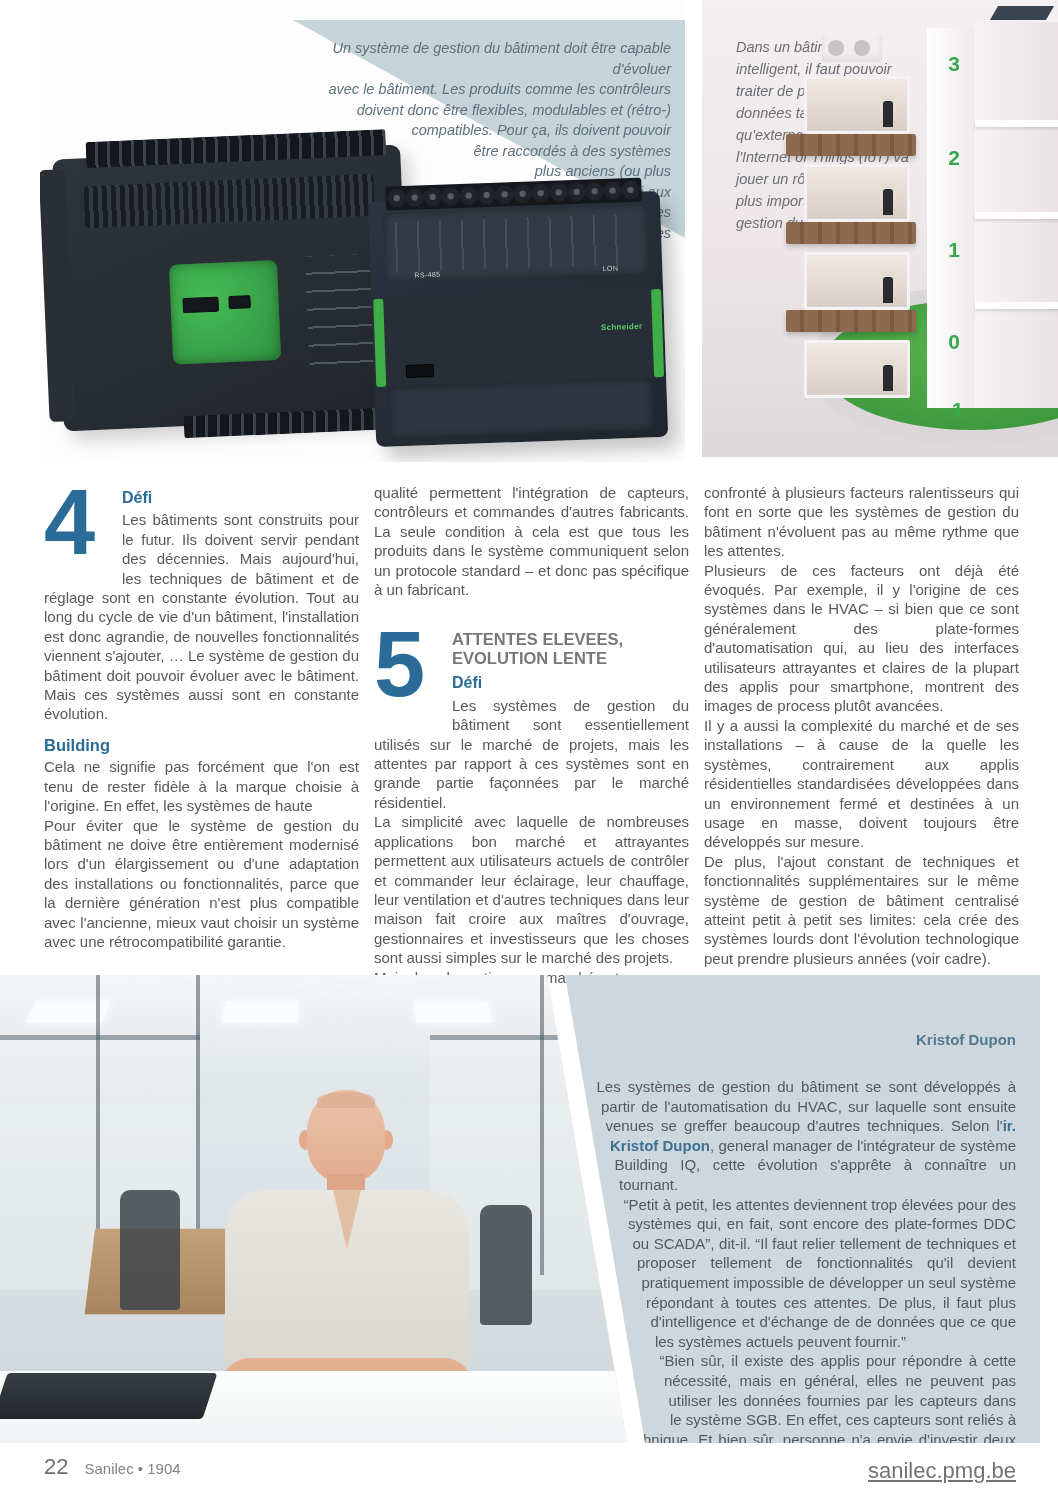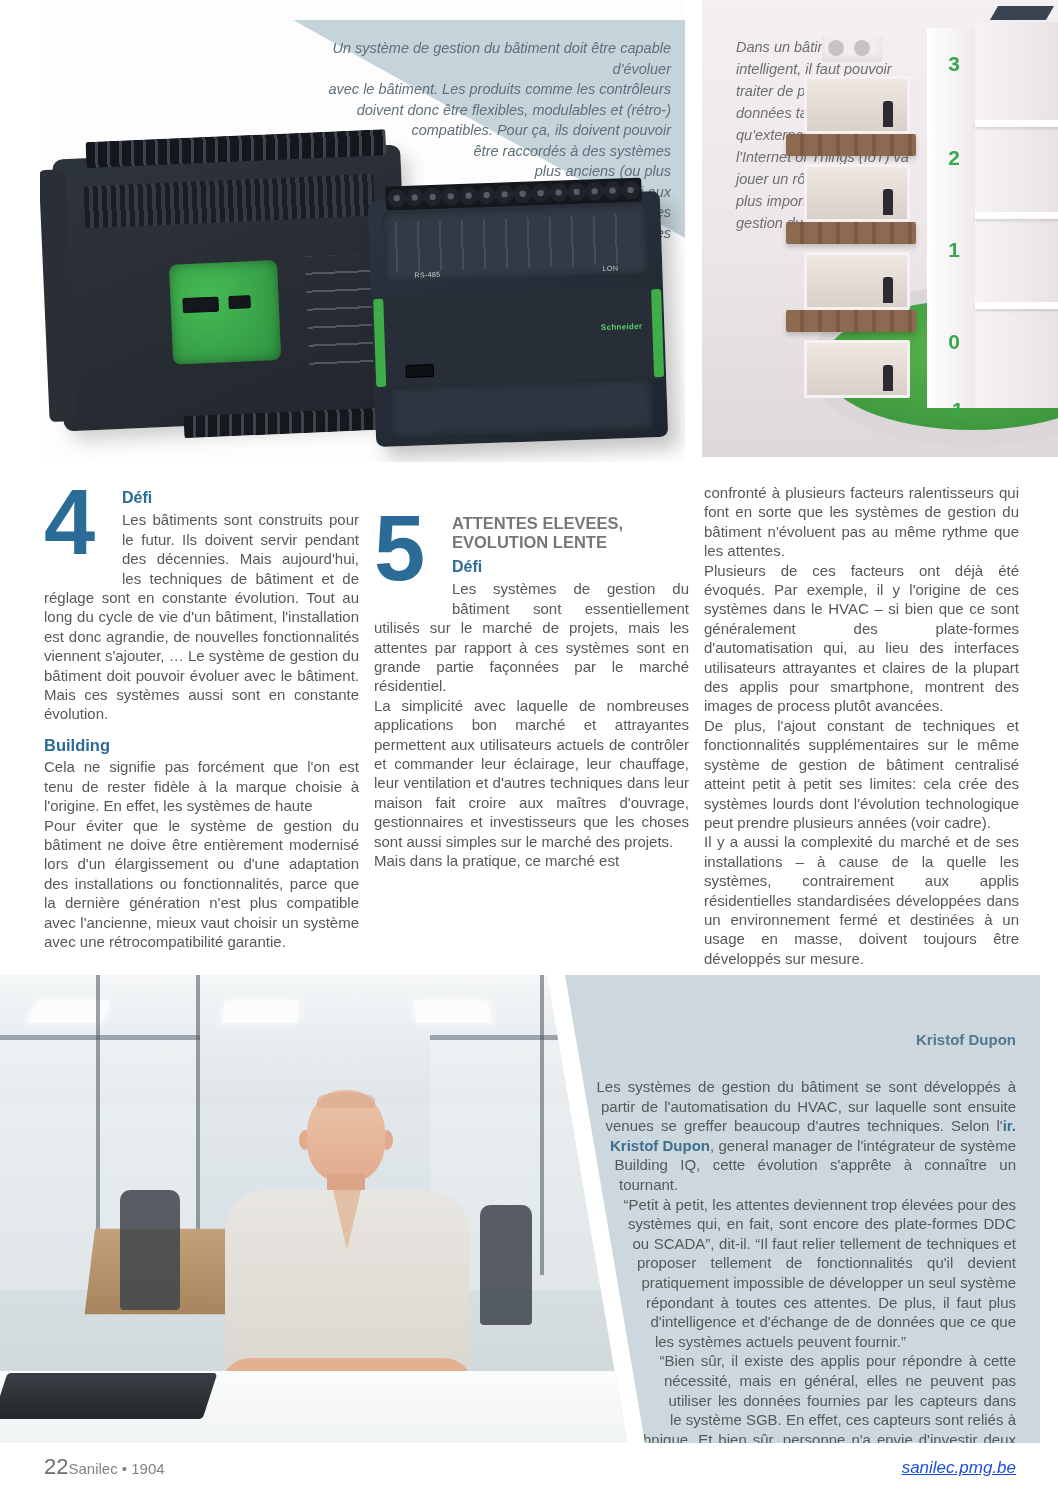--- a/index.html
+++ b/index.html
@@ -114,25 +114,25 @@
         clip-path:polygon(25px 0,100% 0,100% 100%,105px 100%);}
   .quote-title{position:absolute;right:24px;top:24px;font-size:21.5px;font-weight:bold;color:#73767a;letter-spacing:.2px;}
   .quote-author{position:absolute;right:24px;top:56px;font-size:15px;font-weight:bold;color:#55788e;}
   .quote-body{position:absolute;left:52px;right:24px;top:102px;bottom:12px;font-size:15px;line-height:19.6px;
         text-align:justify;color:#57585a;}
   .qspacer{float:left;width:78px;height:340px;shape-outside:polygon(0 0,100% 100%,0 100%);}
   .quote-body p{margin:0;}
   .qb{font-weight:bold;color:#3f6f8e;}
 
   
-  .footer-left{position:absolute;left:44px;top:1454px;display:flex;align-items:baseline;}
+  .footer-left{position:absolute;left:44px;top:1454px;display:flex;align-items:baseline;gap:16px;}
   .pagenum{font-size:22px;color:#6d6e71;}
   .mag{font-size:15px;color:#808285;}
   .footer-right{position:absolute;right:42px;top:1458px;}
-  .weblink{font-size:17px;color:#1d4ed8;text-decoration:underline;cursor:pointer;font-style:italic;}
+  .weblink{font-size:22px;color:#737373;text-decoration:underline;cursor:pointer;}
 </style>
 </head>
 <body>
 
 <div id="page">
 
   <div class="hero-left">
     <div class="caption-tri"></div>
     <div class="caption-left">Un système de gestion du bâtiment doit être capable d'évoluer
 avec le bâtiment. Les produits comme les contrôleurs
@@ -230,38 +230,39 @@
         <div class="bignum">4</div>
       </div>
       <div class="lead">Défi</div>
       <p>Les bâtiments sont construits pour le futur. Ils doivent servir pendant des décennies. Mais aujourd'hui, les techniques de bâtiment et de réglage sont en constante évolution. Tout au long du cycle de vie d'un bâtiment, l'installation est donc agrandie, de nouvelles fonctionnalités viennent s'ajouter, … Le système de gestion du bâtiment doit pouvoir évoluer avec le bâtiment. Mais ces systèmes aussi sont en constante évolution.</p>
       <div class="lead2">Building</div>
       <p>Cela ne signifie pas forcément que l'on est tenu de rester fidèle à la marque choisie à l'origine. En effet, les systèmes de haute</p>
       <p>Pour éviter que le système de gestion du bâtiment ne doive être entièrement modernisé lors d'un élargissement ou d'une adaptation des installations ou fonctionnalités, parce que la dernière génération n'est plus compatible avec l'ancienne, mieux vaut choisir un système avec une rétrocompatibilité garantie.</p>
     </div>
 
     <div class="col">
+      <p>qualité permettent l'intégration de capteurs, contrôleurs et commandes d'autres fabricants. La seule condition à cela est que tous les produits dans le système communiquent selon un protocole standard – et donc pas spécifique à un fabricant.</p>
       <div class="sec5">
         <div class="numfloat" style="height:96px;">
           <div class="bignum">5</div>
         </div>
         <div class="sec-title">ATTENTES ELEVEES,
 EVOLUTION LENTE</div>
         <div class="lead">Défi</div>
         <p>Les systèmes de gestion du bâtiment sont essentiellement utilisés sur le marché de projets, mais les attentes par rapport à ces systèmes sont en grande partie façonnées par le marché résidentiel.</p>
         <p>La simplicité avec laquelle de nombreuses applications bon marché et attrayantes permettent aux utilisateurs actuels de contrôler et commander leur éclairage, leur chauffage, leur ventilation et d'autres techniques dans leur maison fait croire aux maîtres d'ouvrage, gestionnaires et investisseurs que les choses sont aussi simples sur le marché des projets.</p>
         <p>Mais dans la pratique, ce marché est</p>
       </div>
     </div>
 
     <div class="col">
       <p>confronté à plusieurs facteurs ralentisseurs qui font en sorte que les systèmes de gestion du bâtiment n'évoluent pas au même rythme que les attentes.</p>
       <p>Plusieurs de ces facteurs ont déjà été évoqués. Par exemple, il y l'origine de ces systèmes dans le HVAC – si bien que ce sont généralement des plate-formes d'automatisation qui, au lieu des interfaces utilisateurs attrayantes et claires de la plupart des applis pour smartphone, montrent des images de process plutôt avancées.</p>
+      <p>Il y a aussi la complexité du marché et de ses installations – à cause de la quelle les systèmes, contrairement aux applis résidentielles standardisées développées dans un environnement fermé et destinées à un usage en masse, doivent toujours être développés sur mesure.</p>
       <p>De plus, l'ajout constant de techniques et fonctionnalités supplémentaires sur le même système de gestion de bâtiment centralisé atteint petit à petit ses limites: cela crée des systèmes lourds dont l'évolution technologique peut prendre plusieurs années (voir cadre).</p>
-      <p>Il y a aussi la complexité du marché et de ses installations – à cause de la quelle les systèmes, contrairement aux applis résidentielles standardisées développées dans un environnement fermé et destinées à un usage en masse, doivent toujours être développés sur mesure.</p>
     </div>
   </div>
 
   <div class="photo-block">
     <div class="ceil">
       <i style="left:70px;"></i>
       <i style="left:250px;"></i>
       <i style="left:430px;"></i>
     </div>
     <div class="glasswall" style="left:0;width:200px;"></div>

